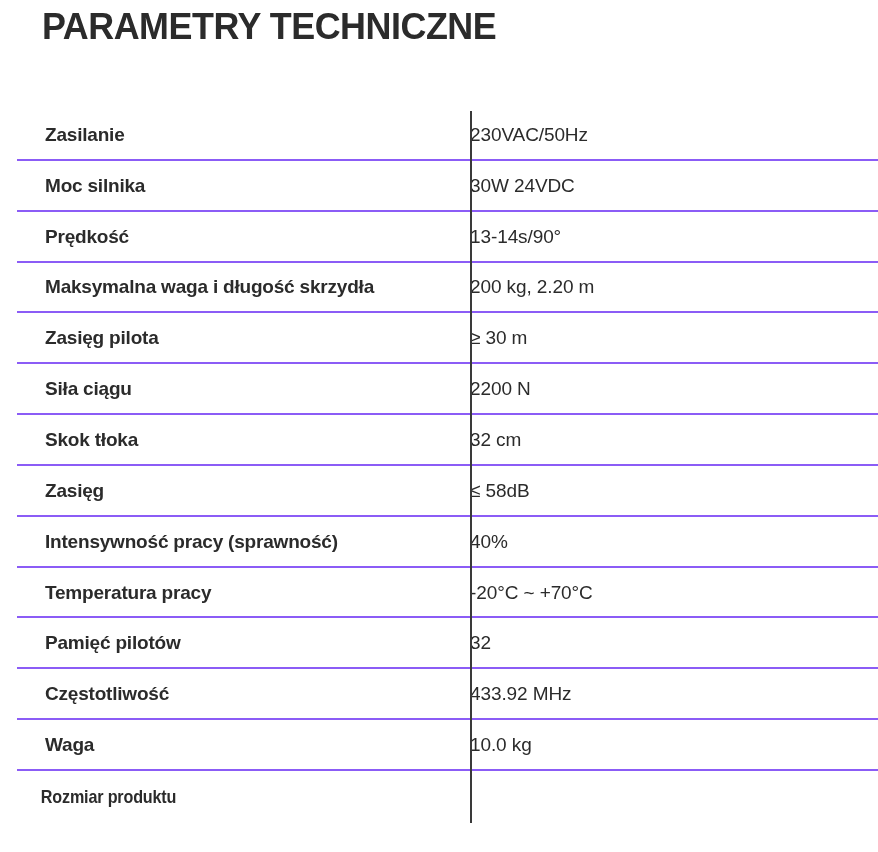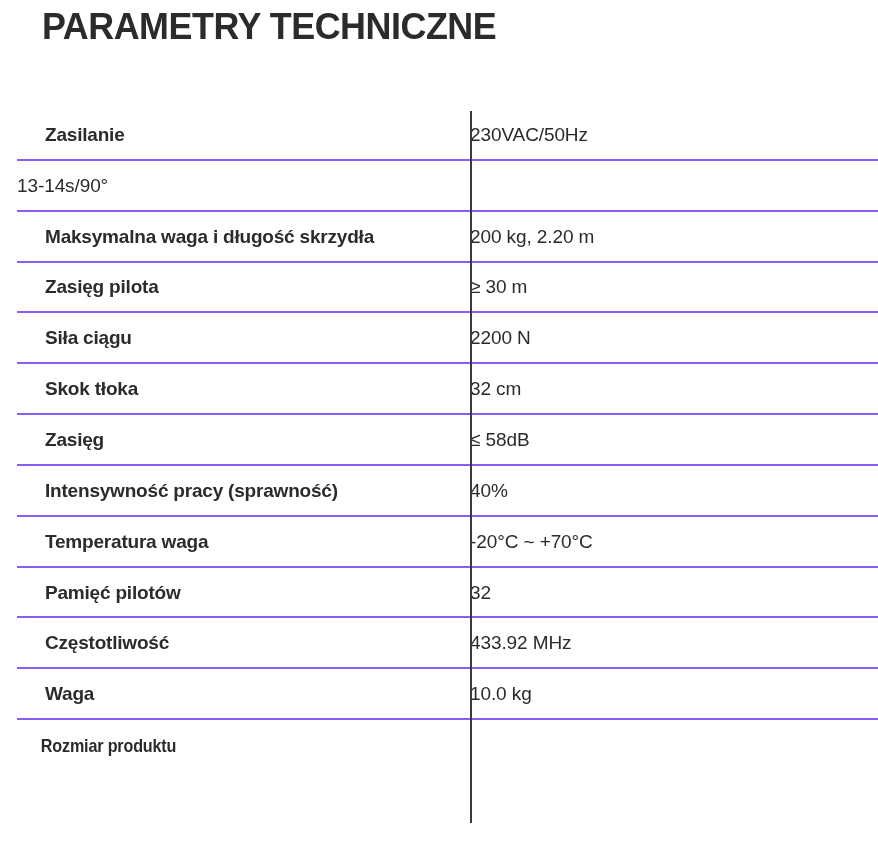--- a/index.html
+++ b/index.html
@@ -74,22 +74,27 @@
 <body>
 
 <h1 class="page-title">PARAMETRY TECHNICZNE</h1>
 
 <div class="spec-table" id="spec-table">
   <div class="row">
     <div class="cell label">Zasilanie</div>
     <div class="cell value">230VAC/50Hz</div>
   </div>
 
+  <div class="row">
+    <div class="cell label">Moc silnika</div>
+    <div class="cell value">30W 24VDC</div>
+  </div>
 
   <div class="row">
+    <div class="cell label">Prędkość</div>
     <div class="cell value">13-14s/90°</div>
   </div>
 
   <div class="row">
     <div class="cell label">Maksymalna waga i długość skrzydła</div>
     <div class="cell value">200 kg, 2.20 m</div>
   </div>
 
   <div class="row">
     <div class="cell label">Zasięg pilota</div>
@@ -110,21 +115,21 @@
     <div class="cell label">Zasięg</div>
     <div class="cell value">≤ 58dB</div>
   </div>
 
   <div class="row">
     <div class="cell label">Intensywność pracy (sprawność)</div>
     <div class="cell value">40%</div>
   </div>
 
   <div class="row">
-    <div class="cell label">Temperatura waga</div>
+    <div class="cell label">Temperatura pracy</div>
     <div class="cell value">-20°C ~ +70°C</div>
   </div>
 
   <div class="row">
     <div class="cell label">Pamięć pilotów</div>
     <div class="cell value">32</div>
   </div>
 
   <div class="row">
     <div class="cell label">Częstotliwość</div>

